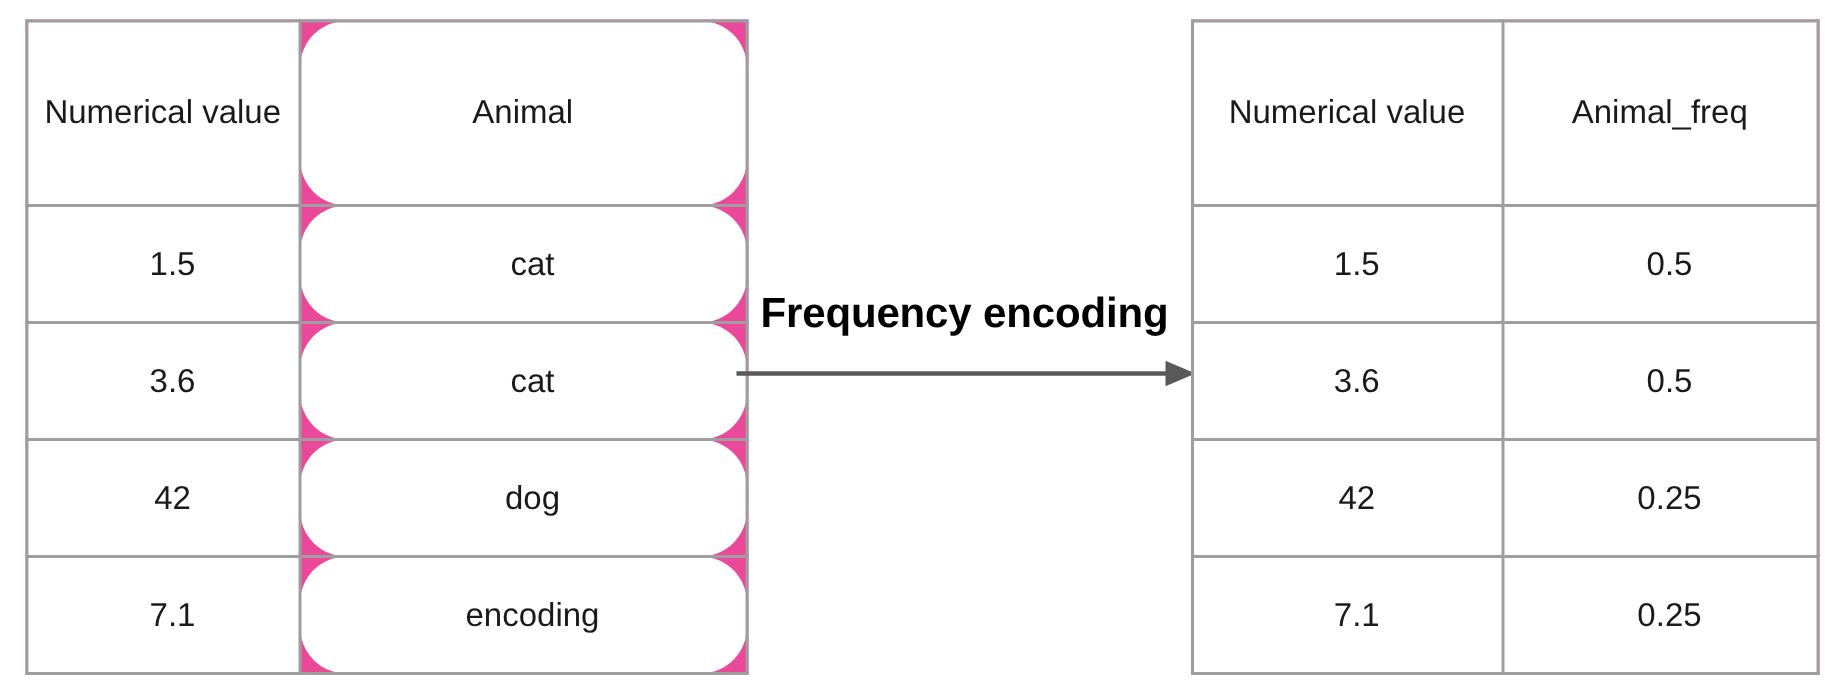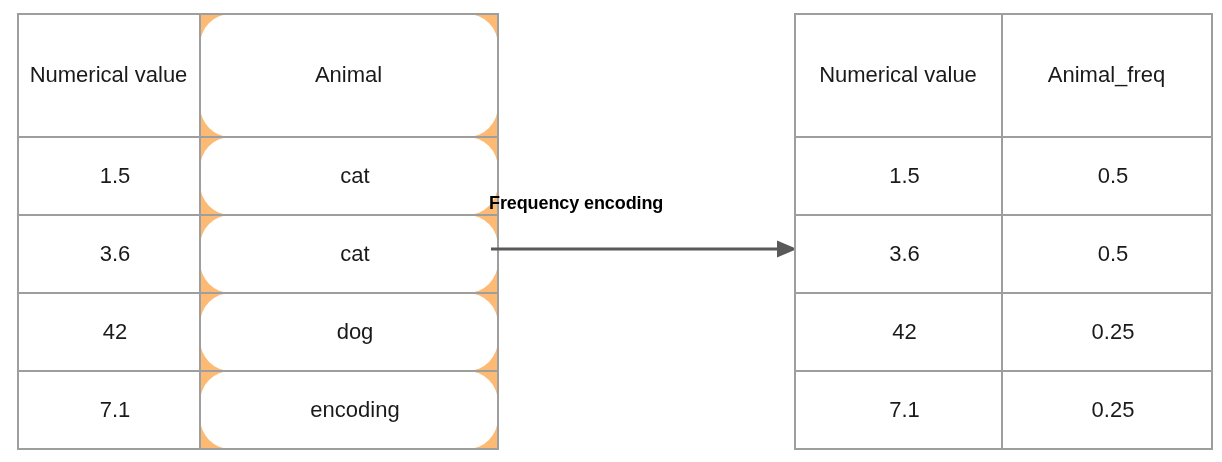--- a/index.html
+++ b/index.html
@@ -17,21 +17,21 @@
     height: 462px;
     background: #ffffff;
     overflow: hidden;
   }
 
   
   .data-table {
     position: absolute;
     border-collapse: collapse;
     table-layout: fixed;
-    background: #fdba74;
+    background: #ec4899;
   }
   .data-table td {
     border: 2px solid #9e9e9e;
     font-size: 22px;
     color: #1a1a1a;
     line-height: 1.22;
     vertical-align: middle;
     background: #ffffff;
   }
   .col-num {
@@ -77,22 +77,22 @@
     left: 489px;
     top: 236px;
     width: 308px;
     height: 26px;
   }
   #transform-label {
     position: absolute;
     left: 489px;
     top: 193px;
     width: 308px;
-    text-align: left;
-    font-size: 18px;
+    text-align: center;
+    font-size: 28px;
     font-weight: bold;
     color: #000000;
     letter-spacing: -0.1px;
     white-space: nowrap;
   }
 </style>
 </head>
 <body>
 
 <div id="canvas">

